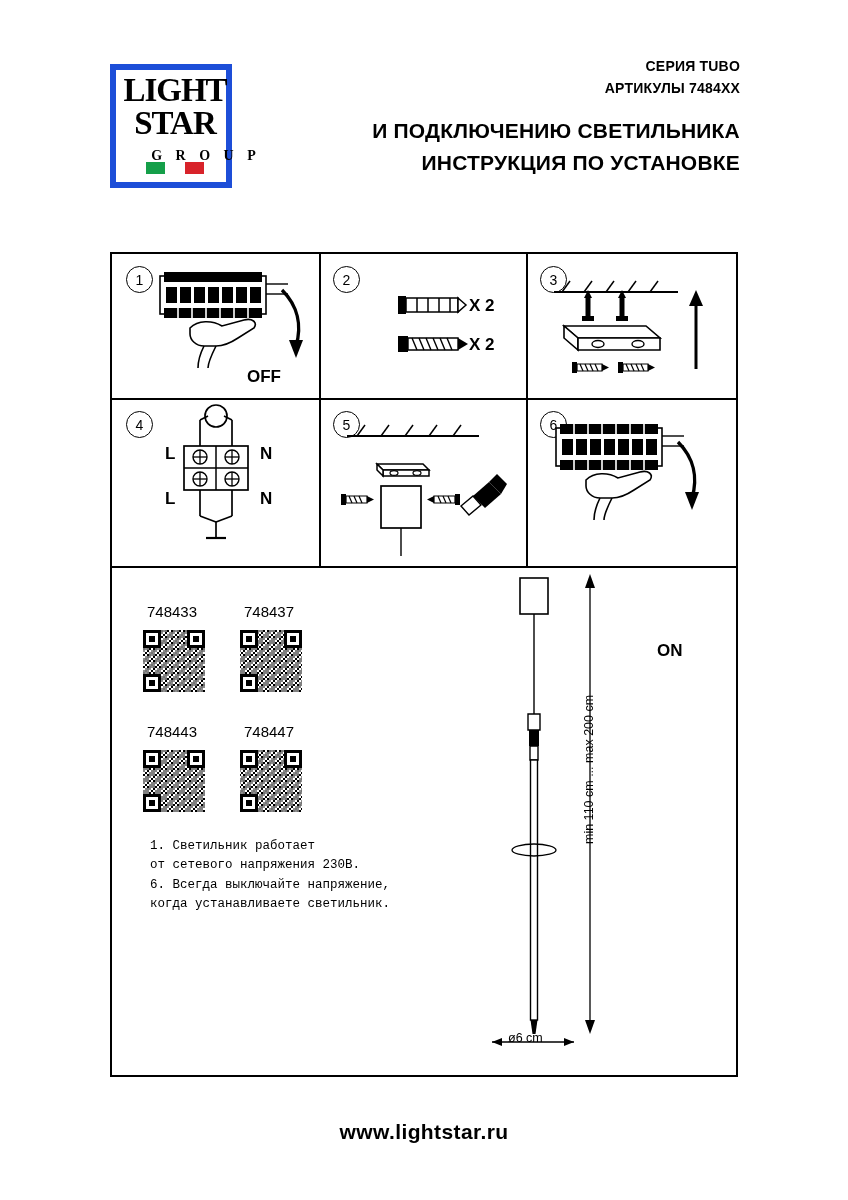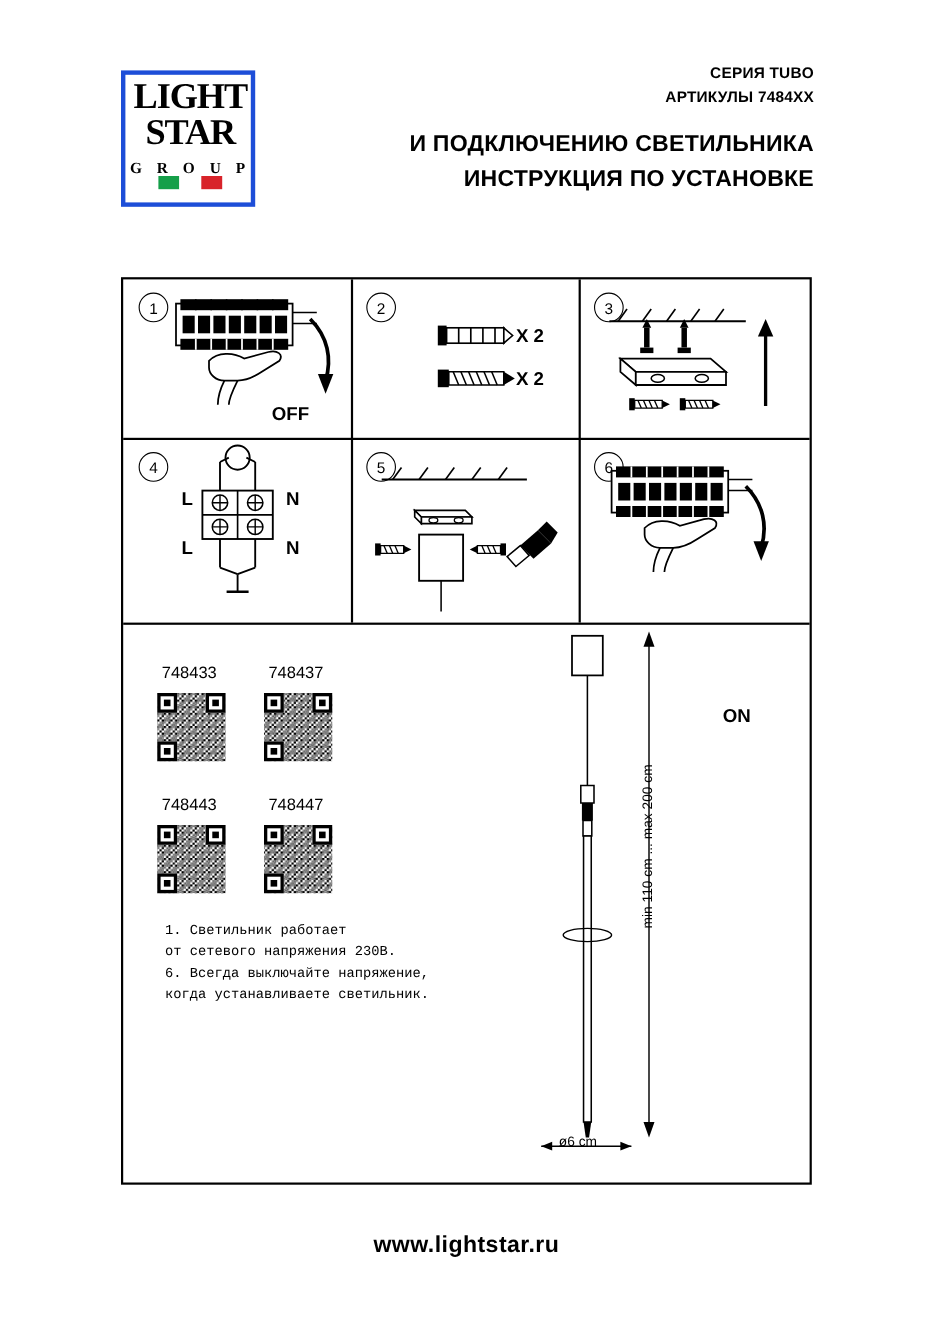--- a/index.html
+++ b/index.html
@@ -28,40 +28,41 @@
     left: 0; top: 0;
     width: 848px;
     height: 232px;
   }
   .logo-box {
     position: absolute;
     left: 110px;
     top: 64px;
     width: 122px;
     height: 124px;
-    border: 4px solid #1d4ed8;
+    border: 6px solid #1d4ed8;
     box-sizing: border-box;
   }
   .logo-text {
     position: absolute;
     left: 0; top: 4px;
     width: 118px;
     text-align: center;
     font-family: "Liberation Serif", serif;
     font-weight: bold;
     line-height: 0.98;
     letter-spacing: -1px;
   }
   .logo-line1 { font-size: 33px; }
   .logo-line2 { font-size: 33px; }
   .logo-line3 {
     font-size: 14px;
     letter-spacing: 5px;
     margin-top: 5px;
     font-weight: bold;
+    padding-left: 31px;
   }
   .logo-flag {
     position: absolute;
     left: 30px;
     top: 92px;
     width: 58px;
     height: 12px;
     display: flex;
   }
   .logo-flag div { flex: 1; height: 100%; }

